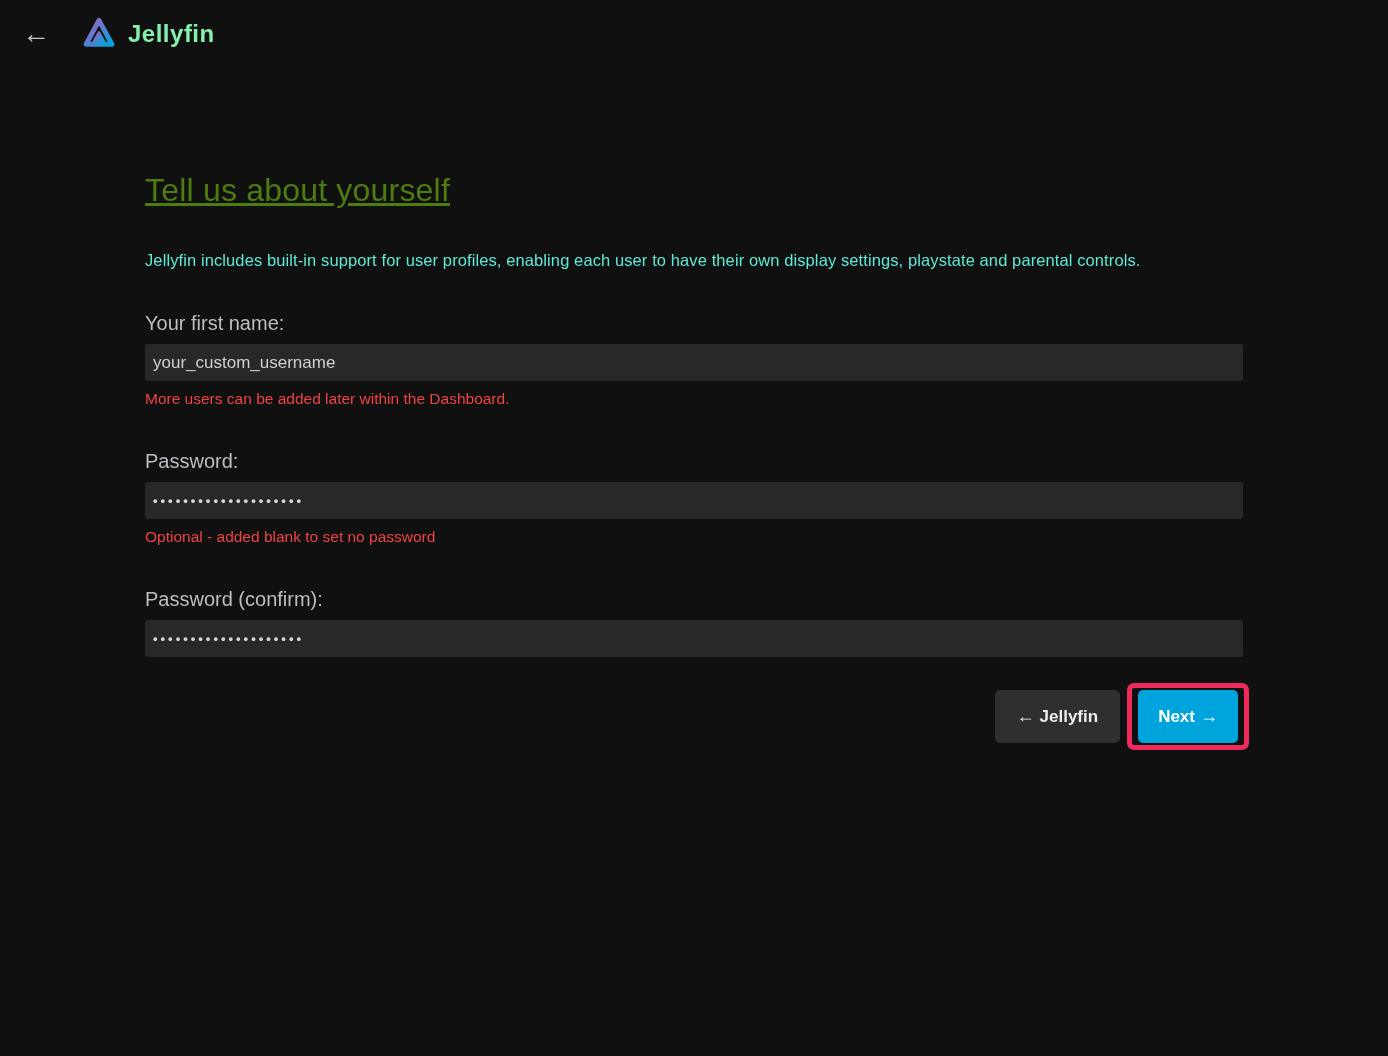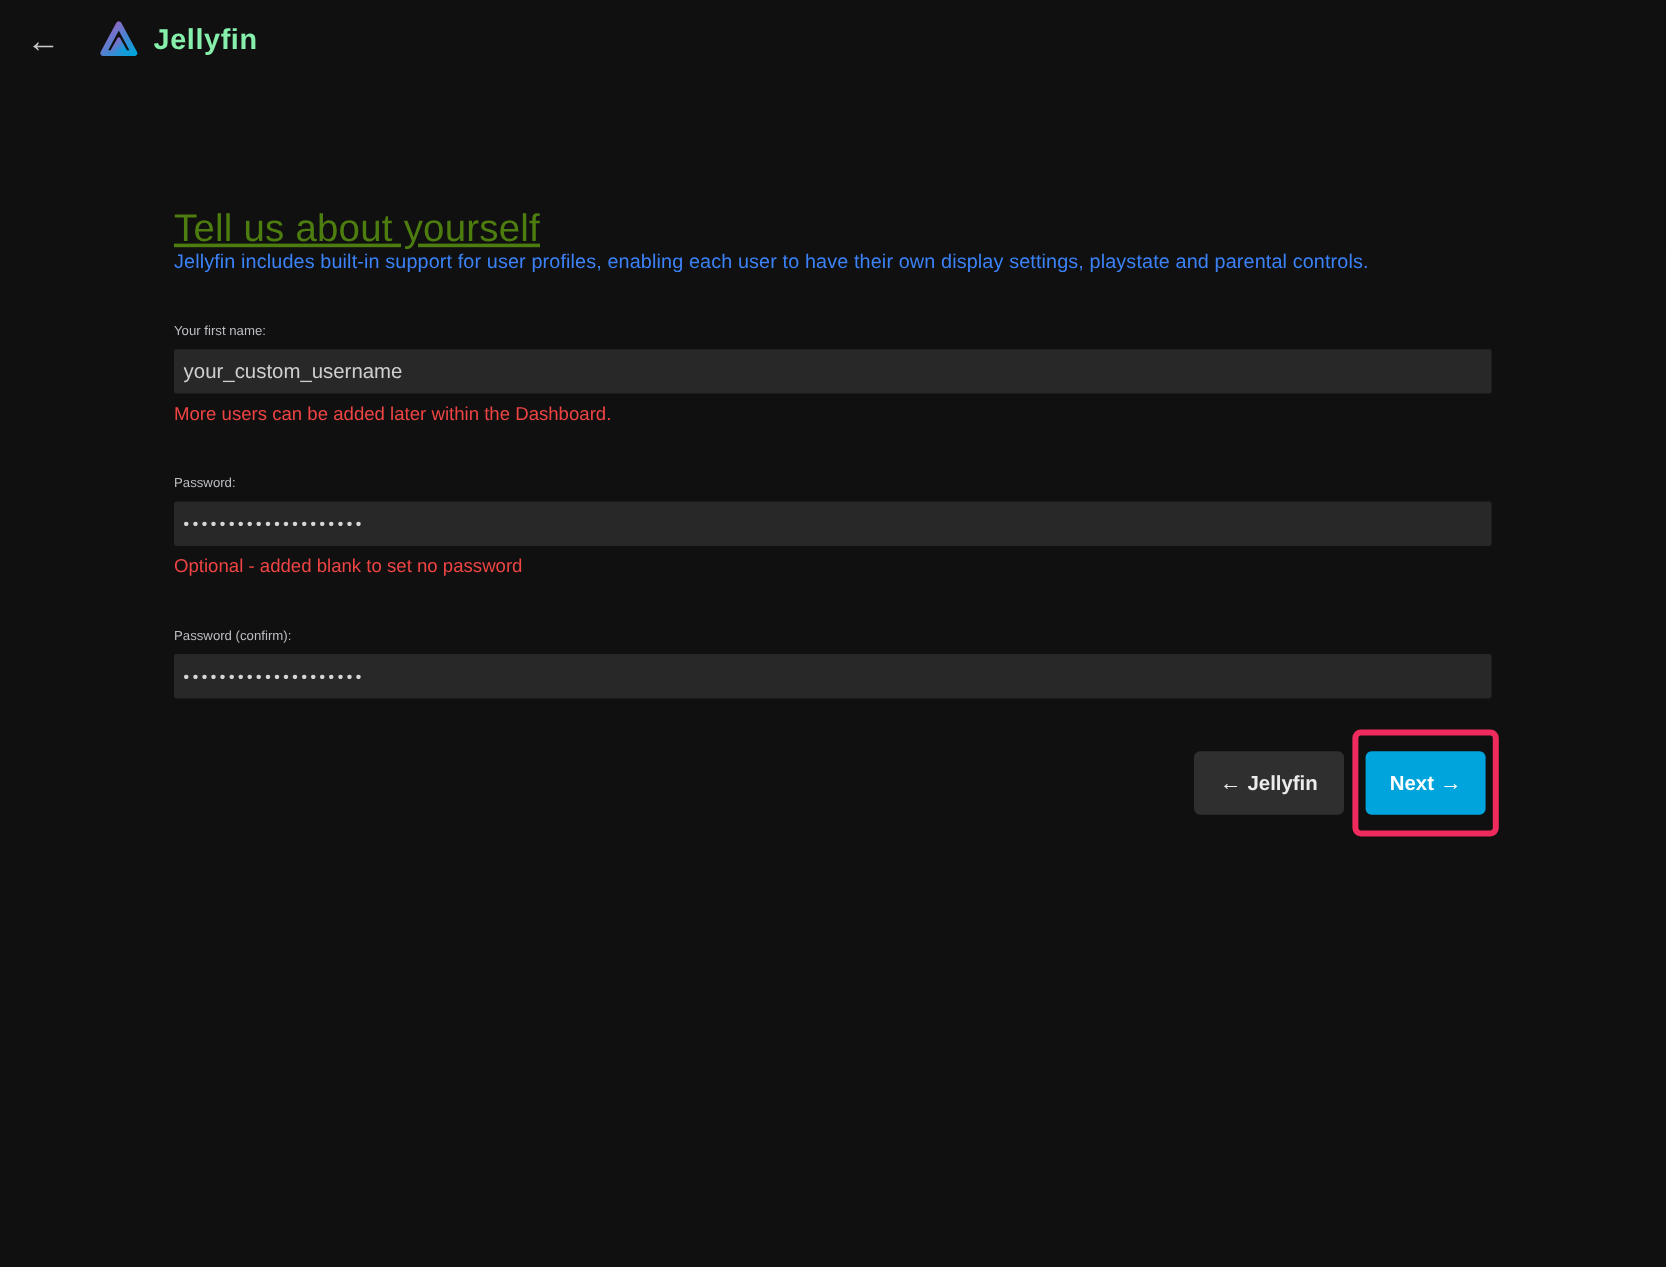--- a/index.html
+++ b/index.html
@@ -45,30 +45,31 @@
     padding-top: 104px;
   }
   h1.page-title {
     font-size: 32px;
     font-weight: 500;
     color: #4d7c0f;
     letter-spacing: 0.2px;
     text-decoration: underline;
   }
   p.page-desc {
+    margin-top: 42px;
     font-size: 16.5px;
-    color: #3b82f6;
+    color: #5eead4;
     letter-spacing: 0.1px;
   }
   .field {
     margin-top: 42px;
   }
   .field label {
     display: block;
-    font-size: 11px;
+    font-size: 20px;
     color: #bdbdc4;
     margin-bottom: 9px;
   }
   .field input {
     display: block;
     width: 100%;
     height: 37px;
     background: #282828;
     border: none;
     outline: none;
@@ -119,21 +120,21 @@
   }
   .btn-next {
     background: #00a4dc;
     padding: 0 20px;
     min-width: 96px;
   }
   .btn .arrow { font-weight: bold; font-size: 18px; }
   .annotation-box {
     border: 5px solid #ee2b5c;
     border-radius: 7px;
-    padding: 13px 6px;
+    padding: 2px 6px;
   }
 </style>
 </head>
 <body>
 
 <header class="app-header">
   <button class="back-btn">
     <span>←</span>
   </button>
   <div class="logo-wrap">

